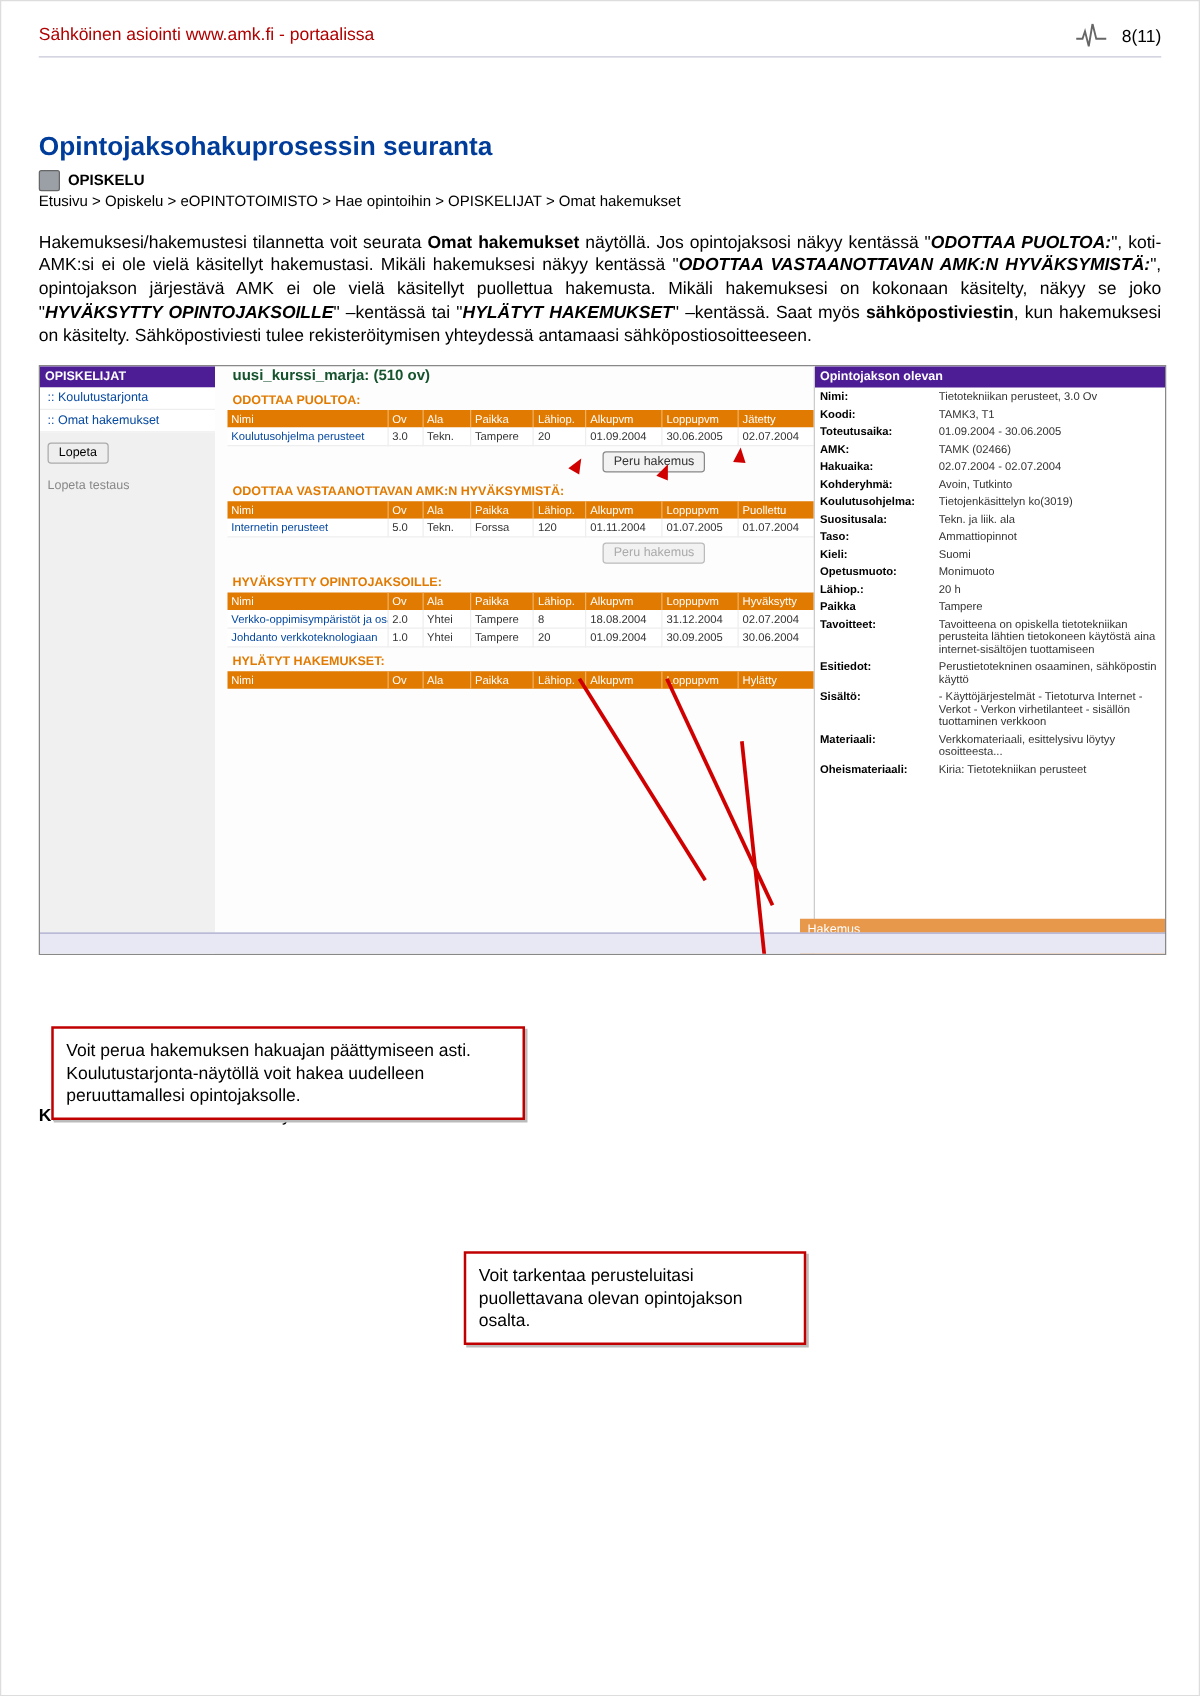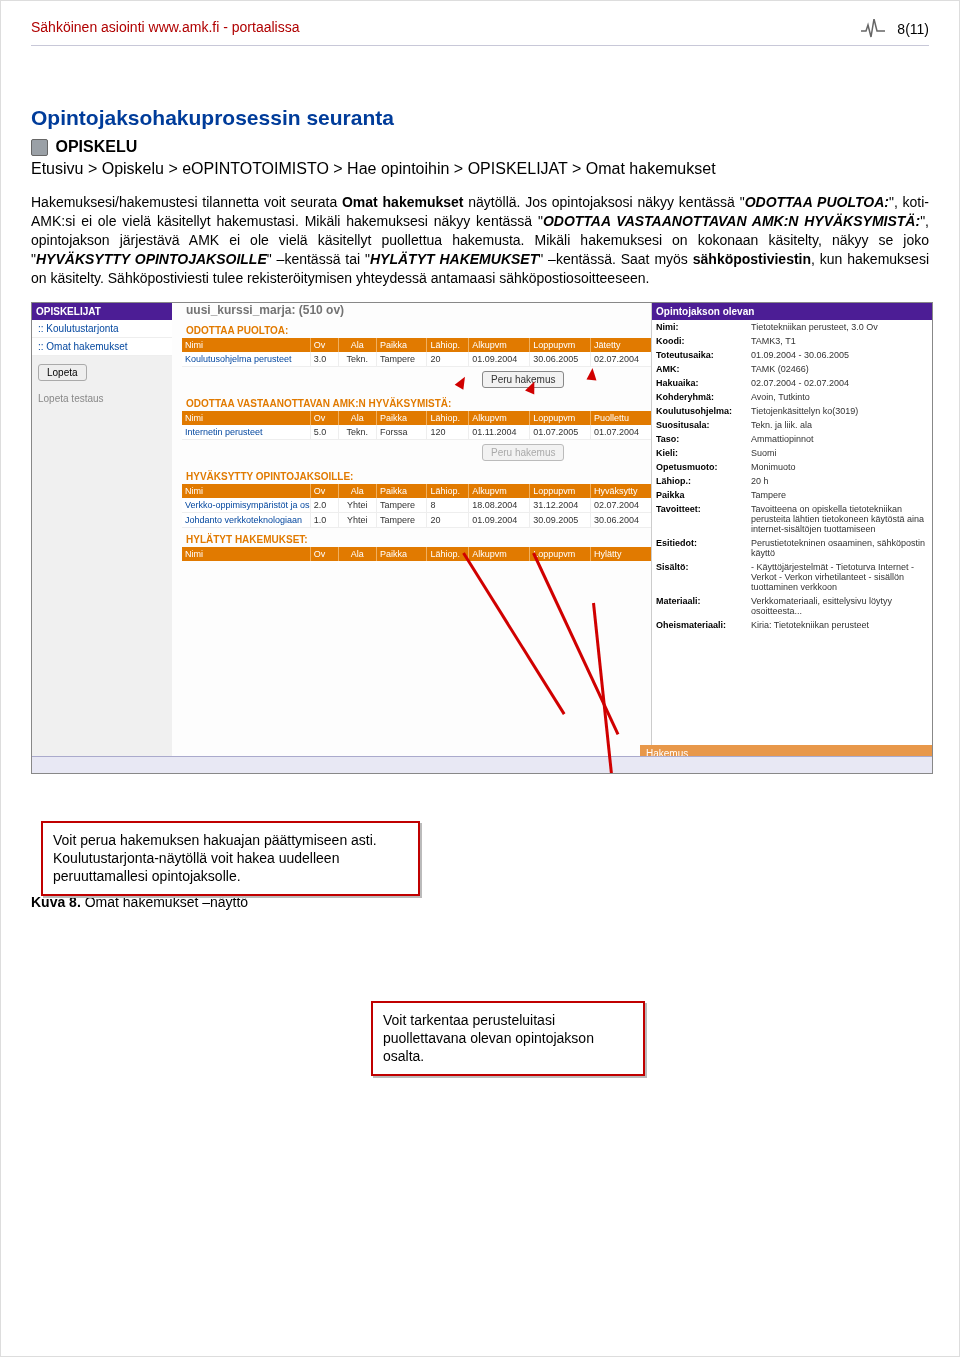--- a/index.html
+++ b/index.html
@@ -3,34 +3,34 @@
 <meta charset="utf-8">
 <style>
   html,body{margin:0;padding:0;background:#fff;font-family:Verdana,Arial,sans-serif;color:#000;}
   .page{width:960px;height:1357px;margin:0 auto;background:#fff;box-sizing:border-box;padding:18px 30px 30px 30px;position:relative;border:1px solid #ddd;}
   .hdr{display:flex;justify-content:space-between;align-items:flex-start;font-size:14px;}
   .hdr-left{color:#b00000;}
   .hdr-right{color:#000;font-size:14px;}
   .hdr-icon{display:inline-block;width:28px;height:22px;vertical-align:middle;margin-right:6px;}
   .hr{border-bottom:1px solid #c8c8d8;margin-top:4px;margin-bottom:40px;}
   h2.title{color:#003c9a;font-size:21px;margin:60px 0 6px 0;font-weight:bold;}
-  .bc-line{font-size:16px;line-height:1.35;}
+  .bc-line{font-size:12px;line-height:1.35;}
   .bc-line b{font-weight:bold;}
   .bullet-icon{display:inline-block;width:15px;height:15px;background:#9aa0a6;border:1px solid #666;border-radius:2px;vertical-align:middle;margin-right:3px;}
   .body-text{font-size:14px;line-height:1.35;margin-top:14px;text-align:justify;}
   .body-text b{font-weight:bold;}
   .bi{font-style:italic;font-weight:bold;}
   .screenshot{position:relative;margin-top:14px;width:900px;height:470px;border:1px solid #888;background:#fdfdfd;overflow:hidden;font-size:10px;}
   .sidepanel{position:absolute;left:0;top:0;width:140px;height:470px;background:#f0f0f0;}
   .oj-hdr{background:#4c1d95;color:#fff;font-weight:bold;padding:3px 4px;font-size:10px;}
   .side-link{background:#fff;color:#0649a0;padding:3px 6px;font-size:10px;border-bottom:1px solid #eee;}
   .lopeta{display:inline-block;background:#eee;border:1px solid #aaa;border-radius:3px;padding:2px 8px;margin:8px 6px;font-size:10px;}
   .mailtest{padding:4px 6px;color:#888;font-size:10px;}
   .mainpanel{position:absolute;left:150px;top:0;width:470px;height:470px;}
-  .greenname{color:#737373;font-weight:bold;font-size:12px;padding:0 4px 2px 4px;}
+  .greenname{color:#14532d;font-weight:bold;font-size:12px;padding:0 4px 2px 4px;}
   .sect-title{color:#e17a00;font-weight:bold;font-size:10px;padding:6px 4px 2px 4px;}
   .row-hdr{background:#e17a00;color:#fff;font-size:9px;display:flex;}
   .row-hdr div,.row div{padding:2px 3px;border-right:1px solid #f0b060;white-space:nowrap;overflow:hidden;}
   .row{display:flex;font-size:9px;color:#333;background:#fff;}
   .row div{border-right:1px solid #eee;border-bottom:1px solid #eee;}
   .btn{display:inline-block;background:#f2f2f2;border:1px solid #888;border-radius:3px;padding:2px 8px;font-size:10px;margin:4px 0 4px 300px;color:#333;}
   .btn.dis{color:#aaa;border-color:#bbb;}
   .detailpanel{position:absolute;right:0;top:0;width:280px;height:470px;background:#fff;border-left:1px solid #ccc;}
   .det-row{display:flex;font-size:9px;padding:2px 4px;color:#222;}
   .det-row .k{width:95px;color:#000;font-weight:bold;}
@@ -46,21 +46,21 @@
   .ah1{left:425px;top:73px;transform:rotate(30deg);}
   .ah2{left:495px;top:78px;transform:rotate(23deg);}
   .ah3{left:555px;top:65px;transform:rotate(5deg);}
   
   .callout{position:absolute;background:#fff;border:2px solid #c00000;padding:8px 10px;font-size:14px;line-height:1.3;box-shadow:2px 2px 0 #bbb;}
   .callout.c1{left:40px;top:820px;width:355px;}
   .callout.c2{left:370px;top:1000px;width:250px;}
   .caption{font-size:14px;margin-top:120px;}
   .caption b{font-weight:bold;}
   
-  .c-n{width:140px;} .c-ov{width:24px;} .c-ala{width:36px;text-align:center;} .c-pk{width:50px;} .c-lh{width:40px;}
+  .c-n{width:140px;} .c-ov{width:24px;} .c-ala{width:36px;} .c-pk{width:50px;} .c-lh{width:40px;}
   .c-d{width:62px;}
 </style>
 </head>
 <body>
 
 <div class="page">
 
   <div class="hdr">
     <div class="hdr-left">Sähköinen asiointi www.amk.fi - portaalissa</div>
     <div>

